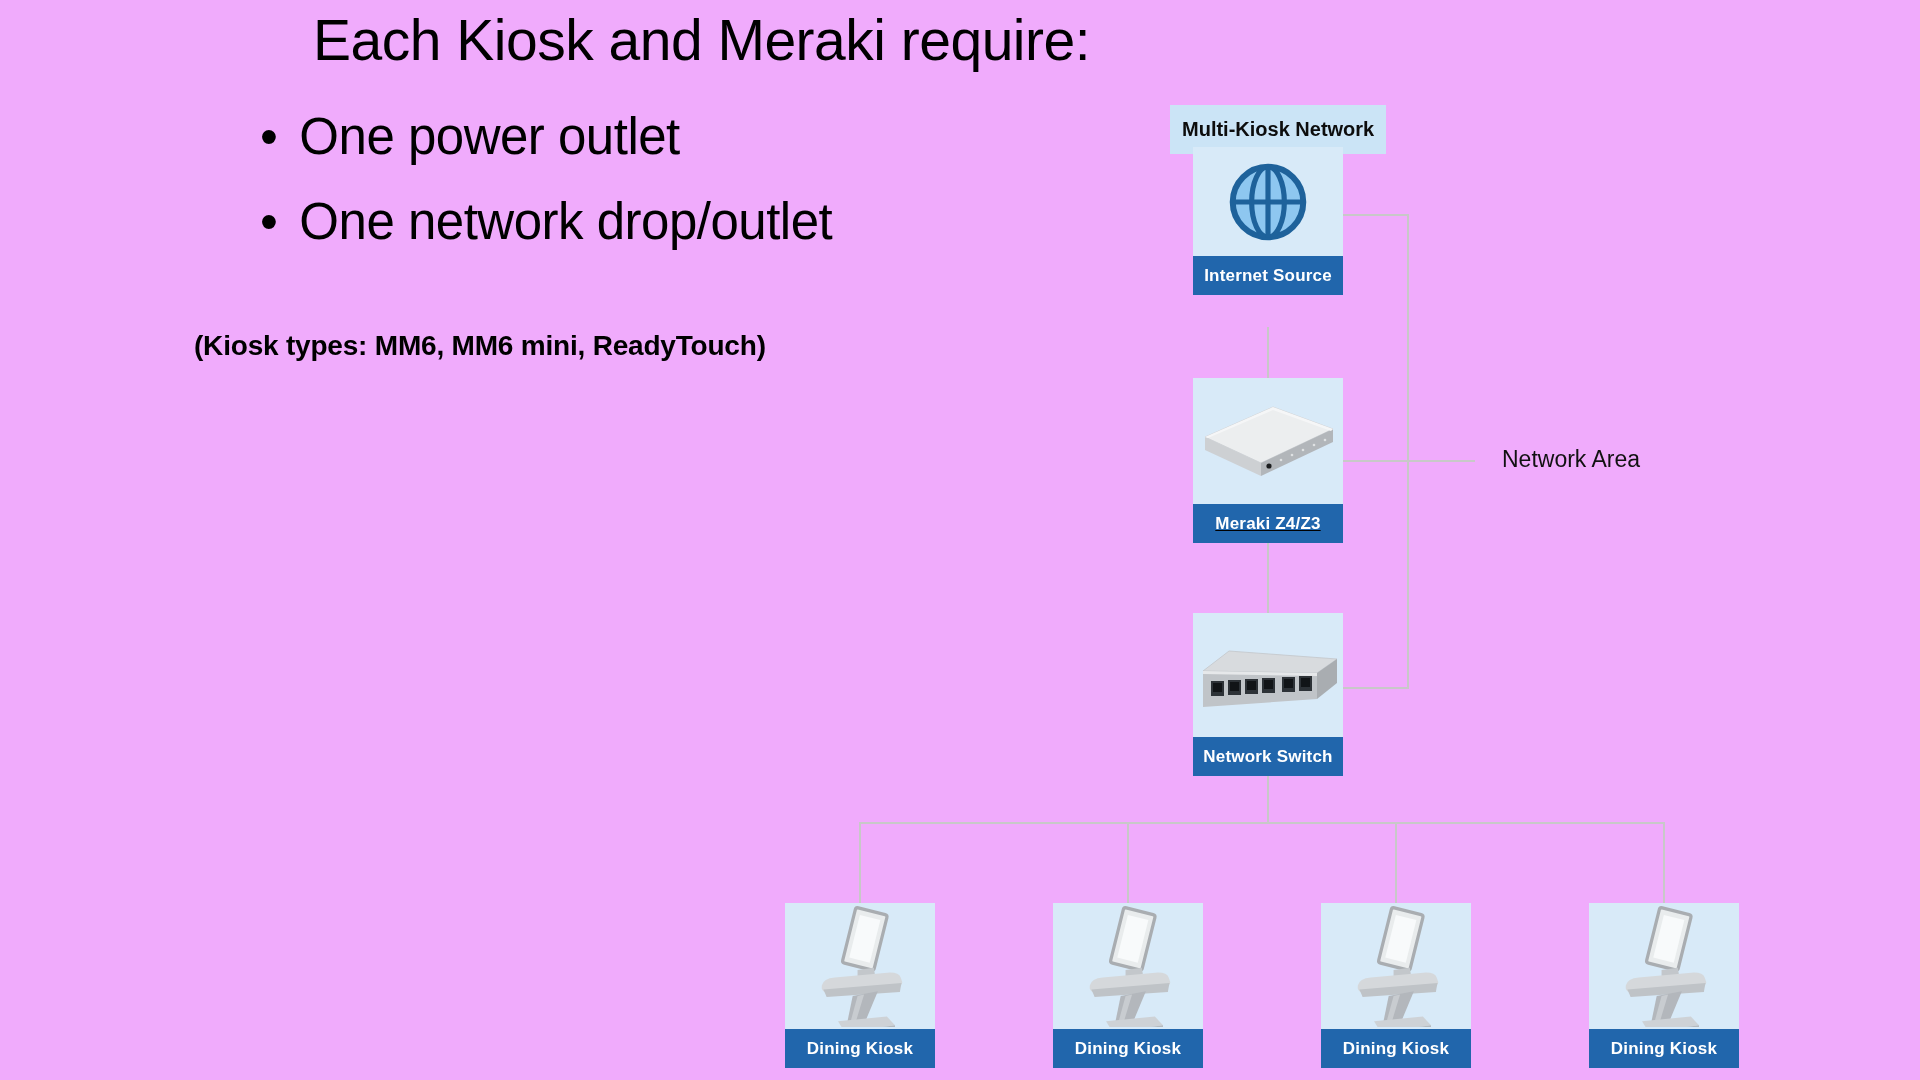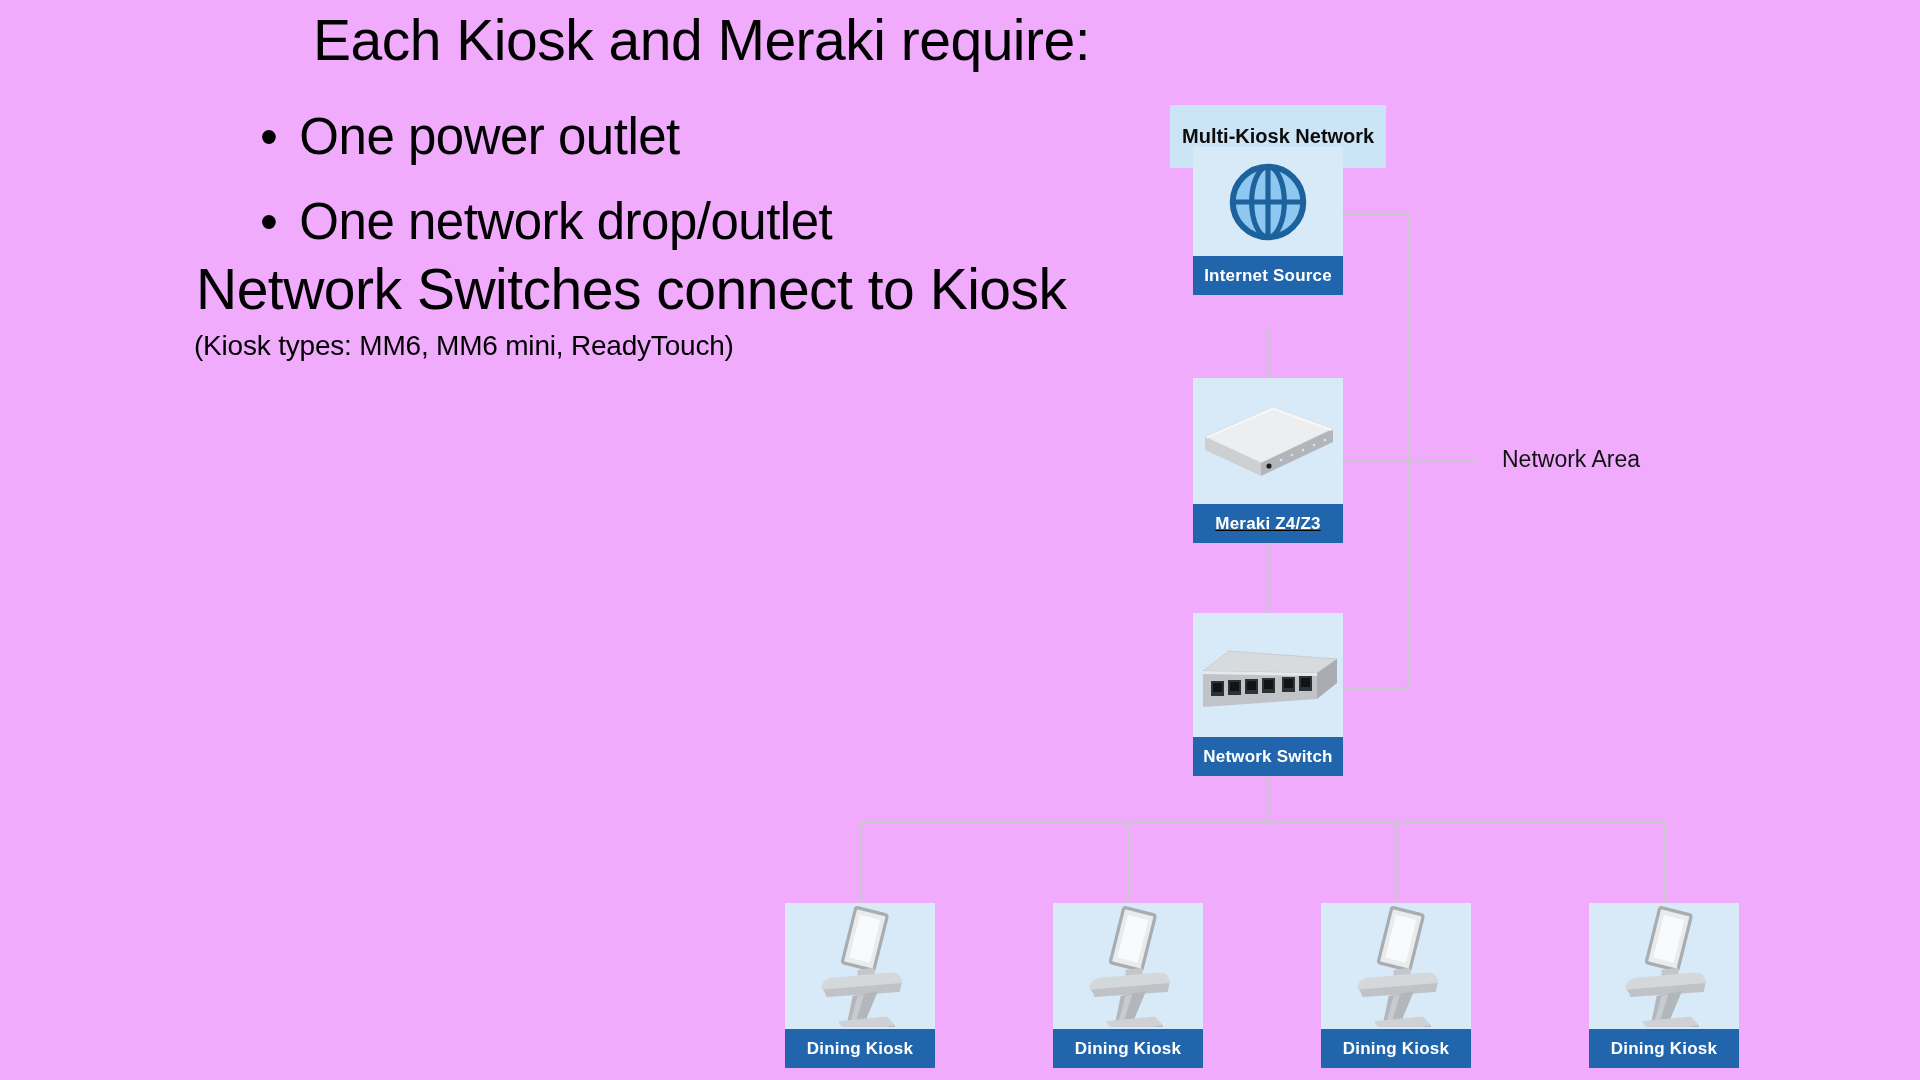--- a/index.html
+++ b/index.html
@@ -5,45 +5,44 @@
   html,body{margin:0;padding:0;background:#fff;}
   .canvas{position:relative;width:1920px;height:1080px;background:#f0abfc;
           font-family:"Liberation Sans",sans-serif;color:#000;overflow:hidden;}
 
   
   .title{position:absolute;left:313px;top:8px;font-size:57px;line-height:1.15;letter-spacing:-0.5px;}
   .bullets{position:absolute;left:256px;top:90px;margin:4px;padding:0;list-style:none;text-align:right;}
   .bullets li{font-size:51px;height:85px;display:flex;align-items:center;letter-spacing:-0.5px;}
   .bullets li::before{content:"\2022";margin-right:22px;}
   .subtitle{position:absolute;left:196px;top:256px;font-size:57px;letter-spacing:-0.5px;}
-  .note{position:absolute;left:194px;top:330px;font-size:28px;letter-spacing:-0.2px;}
+  .note{position:absolute;left:194px;top:330px;font-size:28px;letter-spacing:-0.2px;font-weight:bold;}
 
   
-  .group-label{position:absolute;left:1170px;top:105px;height:29px;padding:17px 12px;
+  .group-label{position:absolute;left:1170px;top:105px;height:29px;padding:10px 12px;
                background:var(--group-label-bg,#cbe4f6);color:#0d0d0d;font-weight:700;font-size:20px;
                display:flex;align-items:center;justify-content:center;white-space:nowrap;}
   .node{position:absolute;width:150px;display:flex;flex-direction:column;background:var(--node-bg,#d8eaf8);}
   .node-img{flex:1;display:flex;align-items:center;justify-content:center;overflow:hidden;}
   .node-label{flex:0 0 39px;height:39px;background:var(--label-bg,#2166ac);color:var(--label-text,#fff);
               font-size:17px;font-weight:700;display:flex;align-items:center;justify-content:center;
               white-space:nowrap;letter-spacing:0.2px;}
   .line{position:absolute;background:var(--line,#c8c8c8);}
   .area-label{position:absolute;left:1478px;top:446px;font-size:23px;color:#111;white-space:nowrap;margin-left:24px;}
 </style>
 </head>
 <body style="background: rgb(255, 255, 255);">
 
 <div class="canvas">
 
   <div class="title">Each Kiosk and Meraki require:</div>
   <ul class="bullets">
     <li>One power outlet</li>
     <li>One network drop/outlet</li>
   </ul>
-  <div class="subtitle">Network Switches connect to Kiosk</div>
   <div class="note">(Kiosk types: MM6, MM6 mini, ReadyTouch)</div>
 
   <div class="group-label">Multi-Kiosk Network</div>
 
   <div class="line" style="left:1267px;top:327px;width:2px;height:51px;"></div>
   <div class="line" style="left:1267px;top:543px;width:2px;height:70px;"></div>
   <div class="line" style="left:1267px;top:776px;width:2px;height:47px;"></div>
   <div class="line" style="left:859px;top:822px;width:806px;height:2px;"></div>
   <div class="line" style="left:859px;top:822px;width:2px;height:81px;"></div>
   <div class="line" style="left:1127px;top:822px;width:2px;height:81px;"></div>

